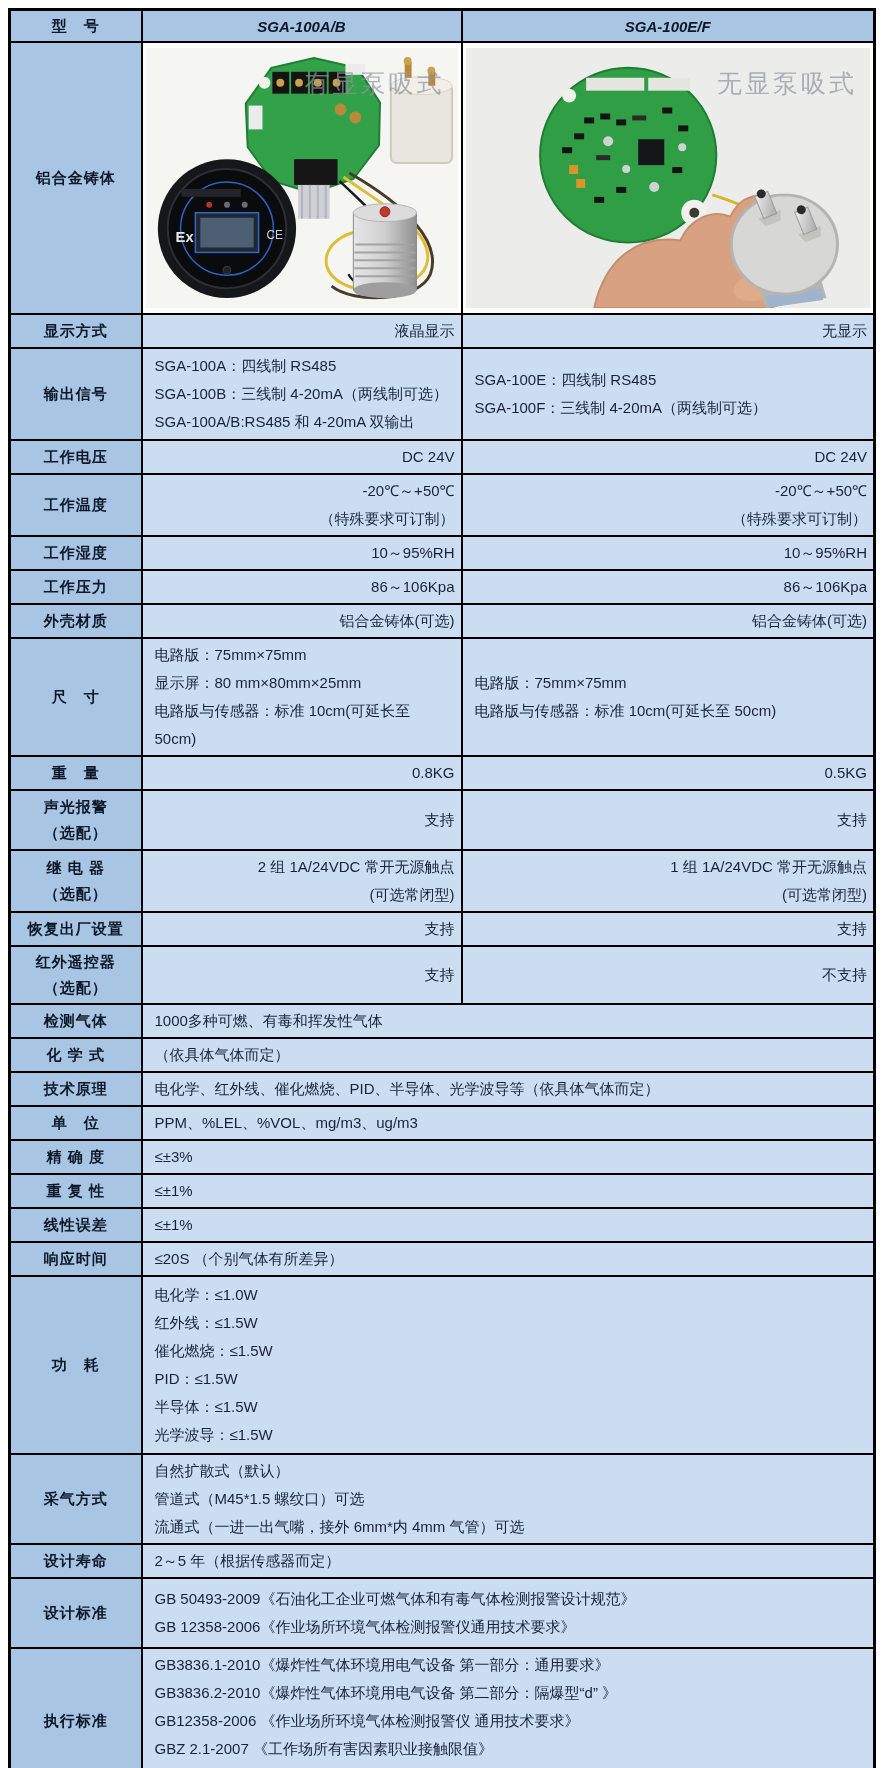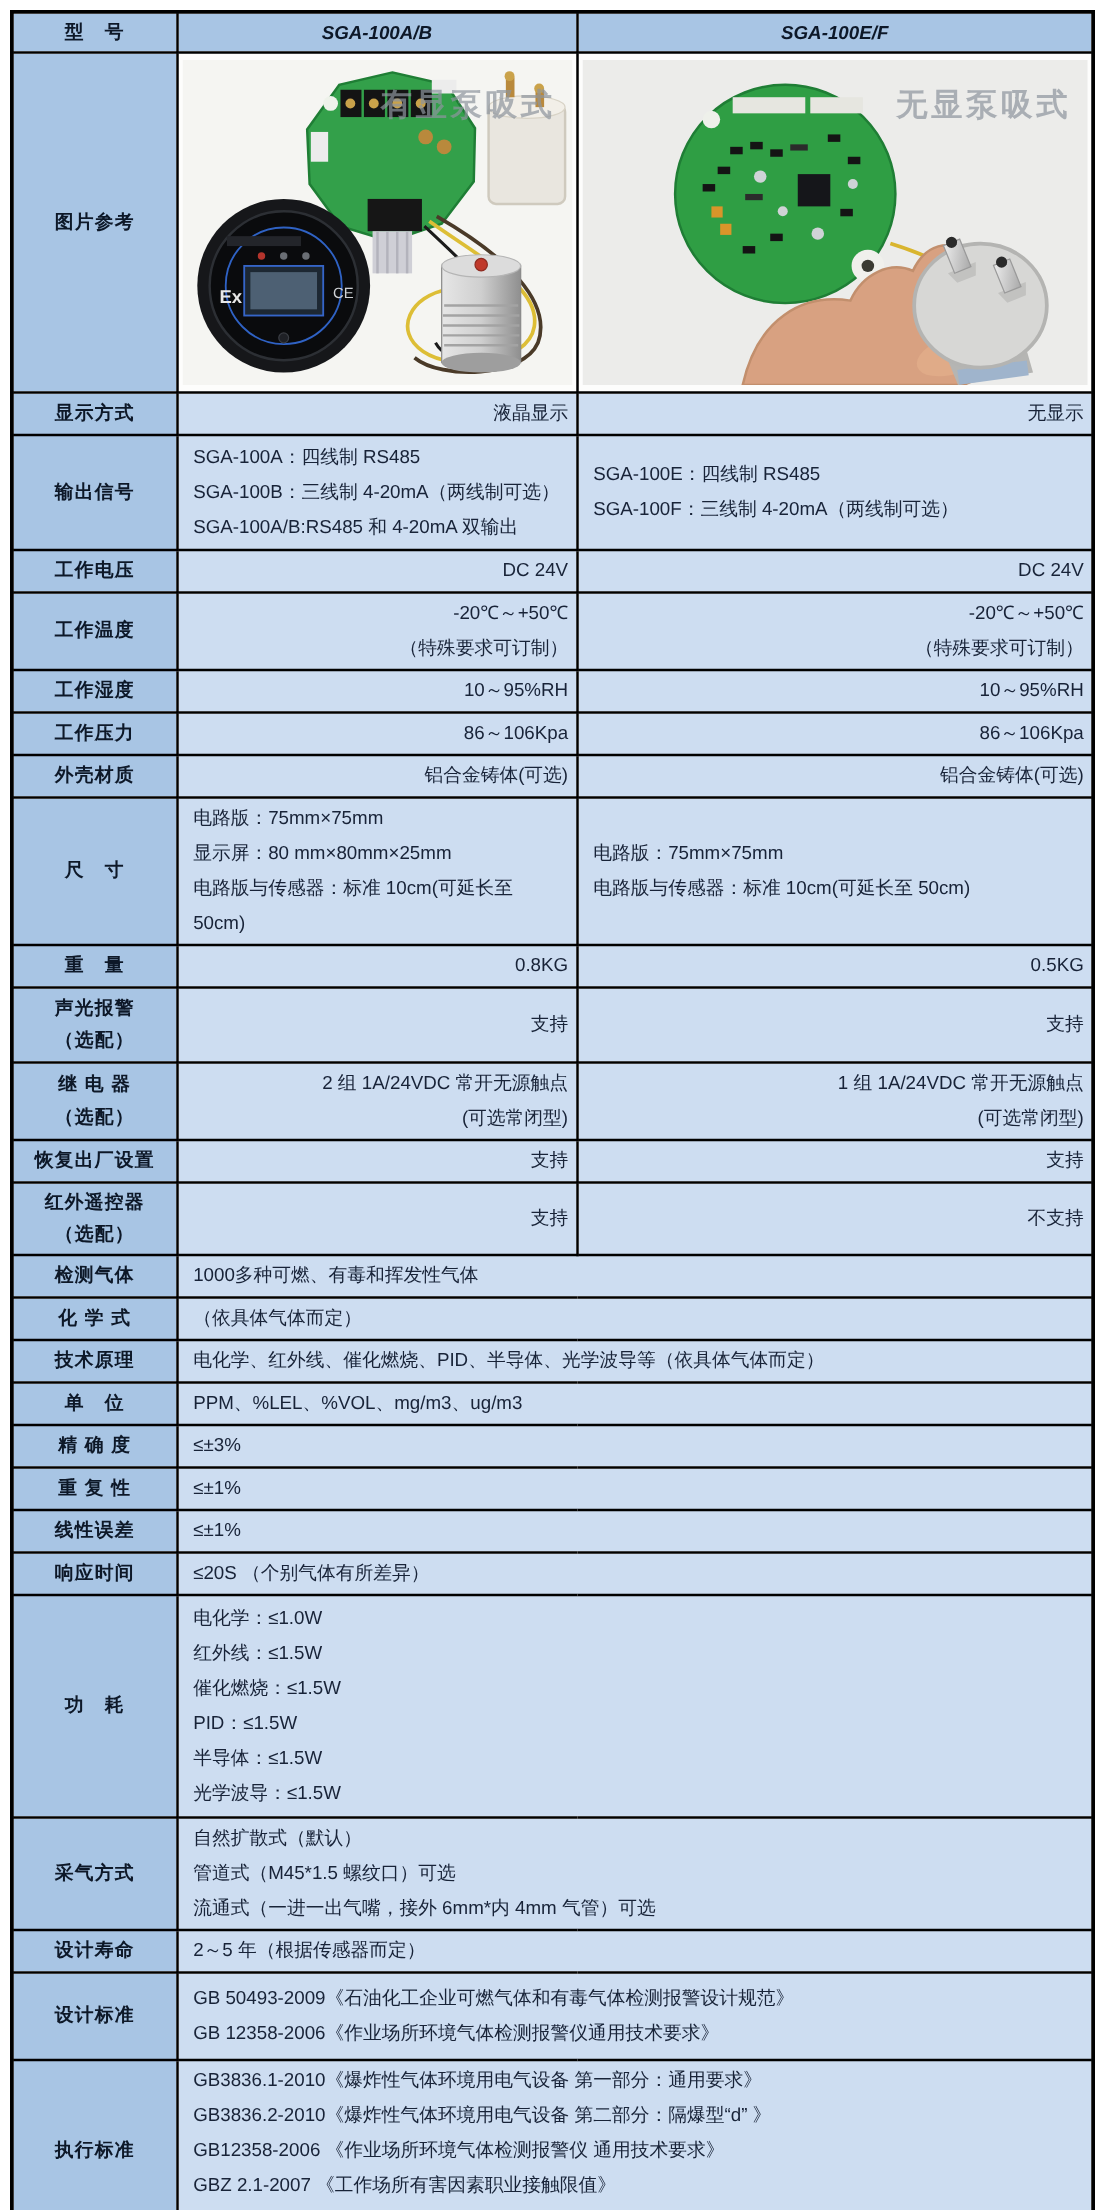--- a/index.html
+++ b/index.html
@@ -10,21 +10,21 @@
   col.c-a{width:320px;}
   col.c-e{width:413px;}
   th,td{border:2px solid #000;overflow:hidden;}
   th.lbl{background:#a8c5e4;font-weight:bold;font-size:15px;color:#0d1828;
          text-align:center;letter-spacing:1px;white-space:pre-line;line-height:26px;padding:2px;margin-top:40px;}
   th.hdr{background:#a8c5e4;font-weight:bold;font-size:15px;color:#0d1828;text-align:center;padding:2px;font-style:italic;}
   td.val{background:#cdddf1;font-size:15px;text-align:right;white-space:pre-line;line-height:28px;padding:2px 6px;}
   td.left{text-align:left;padding:2px 6px 2px 12px;}
   td.photo{background:#fdfdfc;padding:3px;position:relative;}
   td.photo svg{display:block;width:100%;height:260px;}
-  .wm{position:absolute;top:24px;right:16px;font-size:25px;font-weight:bold;
+  .wm{position:absolute;top:24px;right:16px;font-size:25px;font-weight:normal;
       color:#8e959e;opacity:.7;letter-spacing:3px;pointer-events:none;}
 </style>
 </head>
 <body>
 
 <div class="wrap">
 <table class="spec">
   <colgroup>
         <col class="c-label">
         <col class="c-a">
@@ -32,21 +32,21 @@
       </colgroup>
 
   <tbody>
         <tr style="height:26px">
     <th class="lbl">型　号</th>
     <th class="hdr">SGA-100A/B</th>
     <th class="hdr">SGA-100E/F</th>
   </tr>
 
   <tr style="height:272px">
-    <th class="lbl">图片参考</th>
+    <th class="lbl">铝合金铸体</th>
     <td class="photo">
       <svg viewBox="0 0 316 262" preserveAspectRatio="none">
         <defs>
           <linearGradient id="lg1" x1="0" y1="0" x2="1" y2="0">
             <stop offset="0" stop-color="#e6e6e6"></stop>
                   <stop offset="0.5" stop-color="#cfcfcf"></stop>
                   <stop offset="1" stop-color="#8f8f8f"></stop>
           </linearGradient>
         </defs>
         <rect x="0" y="0" width="316" height="262" fill="#f5f5f2"></rect>

